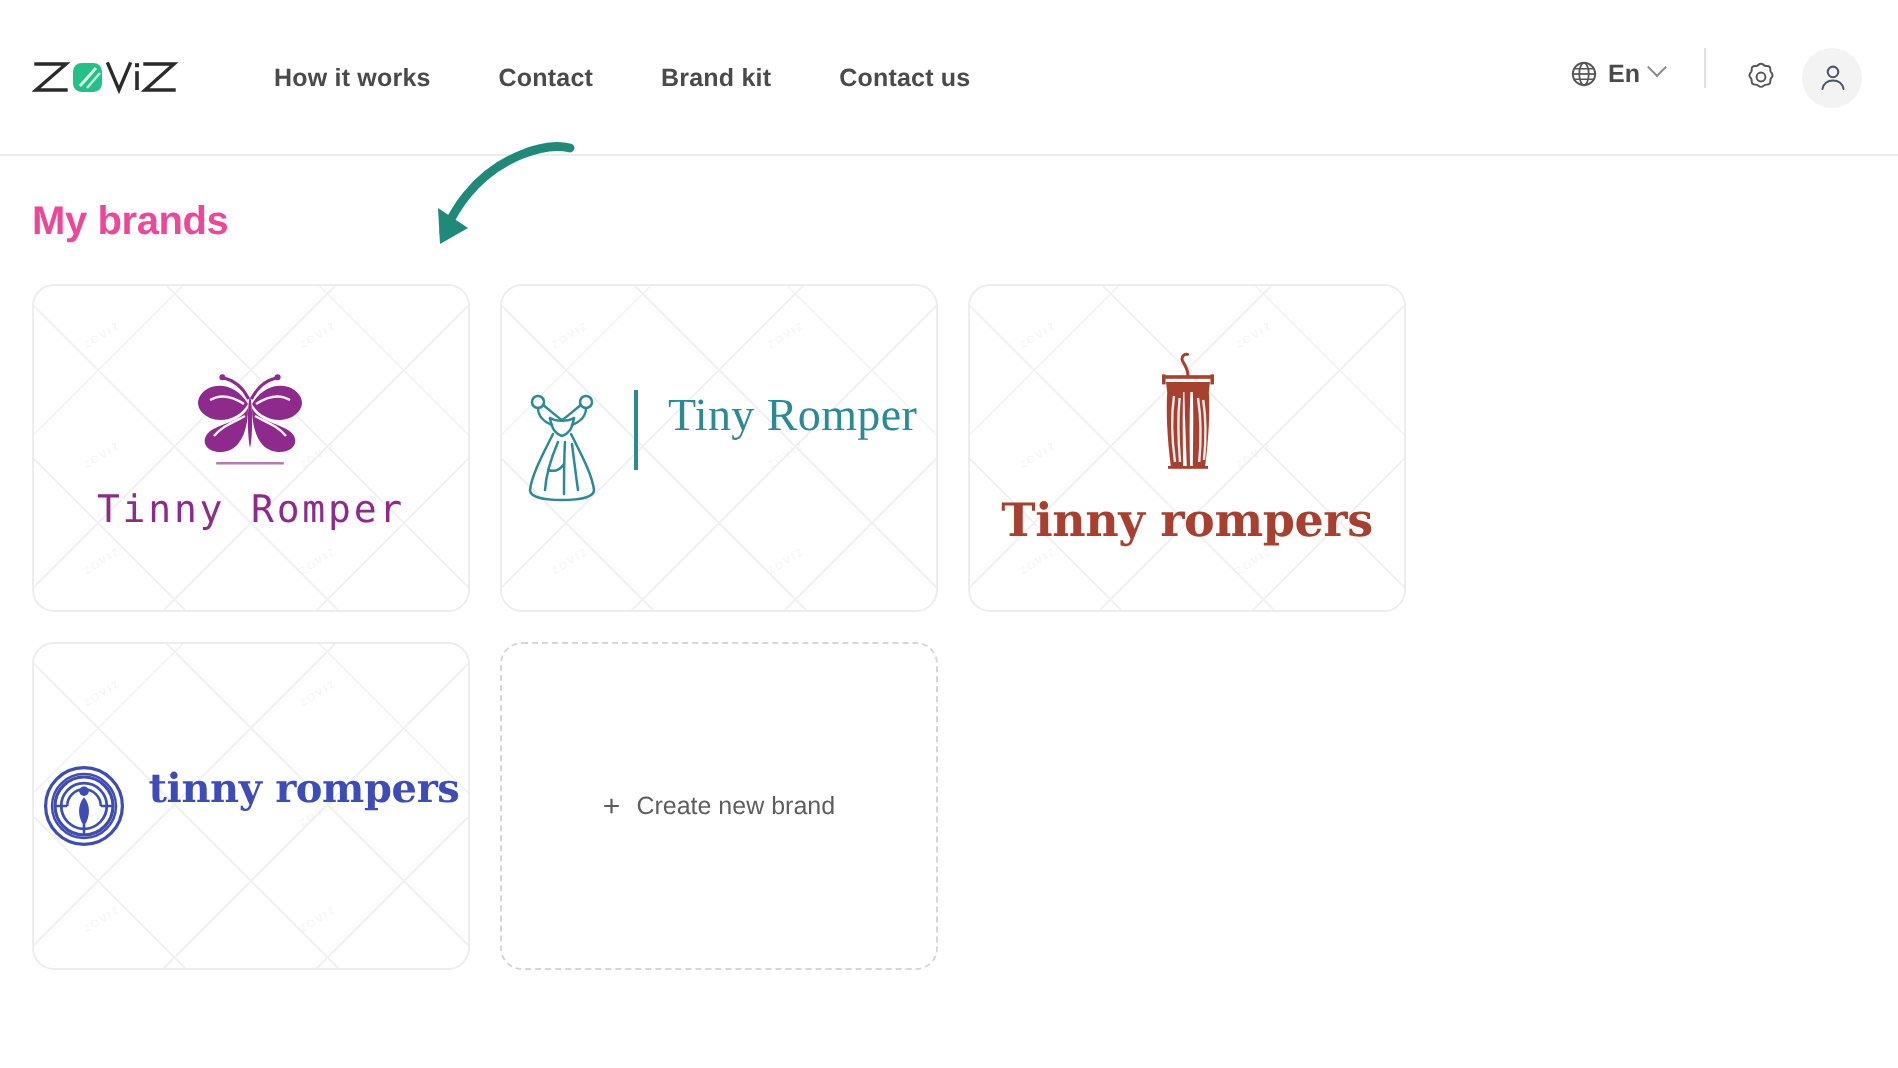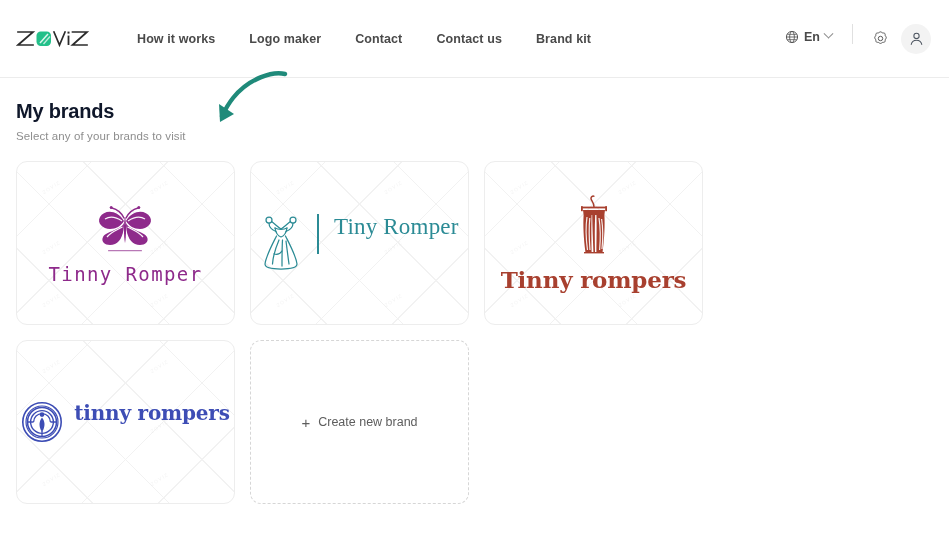--- a/index.html
+++ b/index.html
@@ -100,21 +100,21 @@
 
   
   .page {
     padding: 22px 16px 0 16px;
     position: relative;
   }
 
   .page-title {
     font-size: 20px;
     font-weight: bold;
-    color: #0f172a;
+    color: #ec4899;
     letter-spacing: -0.2px;
   }
   .page-sub {
     font-size: 11.5px;
     color: #8e8e8e;
     margin-top: 7px;
     letter-spacing: 0.1px;
   }
 
   
@@ -283,24 +283,23 @@
 
       <rect x="51.6" y="8.6" width="1.8" height="9.4" fill="#2b2b2b"></rect>
       <rect x="51.5" y="4.6" width="2" height="2" fill="#2b2b2b"></rect>
 
       <path d="M56.5 5 H71 L56.5 18 H71" fill="none" stroke="#2b2b2b" stroke-width="1.7" stroke-linecap="square"></path>
     </svg>
   </div>
 
   <nav class="nav">
     <div class="nav-item">How it works</div>
-    <div class="nav-item">Logo maker</div>
     <div class="nav-item">Contact</div>
+    <div class="nav-item">Brand kit</div>
     <div class="nav-item">Contact us</div>
-    <div class="nav-item">Brand kit</div>
   </nav>
 
   <div class="header-right">
 
     <div class="lang">
       <svg class="globe" width="14" height="14" viewBox="0 0 16 16">
         <circle cx="8" cy="8" r="6.4" fill="none" stroke="#555" stroke-width="1.1"></circle>
         <ellipse cx="8" cy="8" rx="2.7" ry="6.4" fill="none" stroke="#555" stroke-width="1"></ellipse>
         <line x1="1.7" y1="8" x2="14.3" y2="8" stroke="#555" stroke-width="1"></line>
         <line x1="2.6" y1="5" x2="13.4" y2="5" stroke="#555" stroke-width="0.85"></line>
@@ -325,21 +324,20 @@
         <path d="M3.8 17c.6-3.3 3.2-5 6.2-5s5.6 1.7 6.2 5" fill="none" stroke="#4d5560" stroke-width="1.2" stroke-linecap="round"></path>
       </svg>
     </div>
 
   </div>
 </div>
 
 <div class="page">
 
   <h1 class="page-title">My brands</h1>
-  <div class="page-sub">Select any of your brands to visit</div>
 
   <div class="grid">
 
     <div class="card">
       <div class="hatch"></div>
       <div class="wm">
         <span class="a">ZOVIZ</span>
         <span class="b">ZOVIZ</span>
         <span class="c">ZOVIZ</span>
         <span class="d">ZOVIZ</span>

